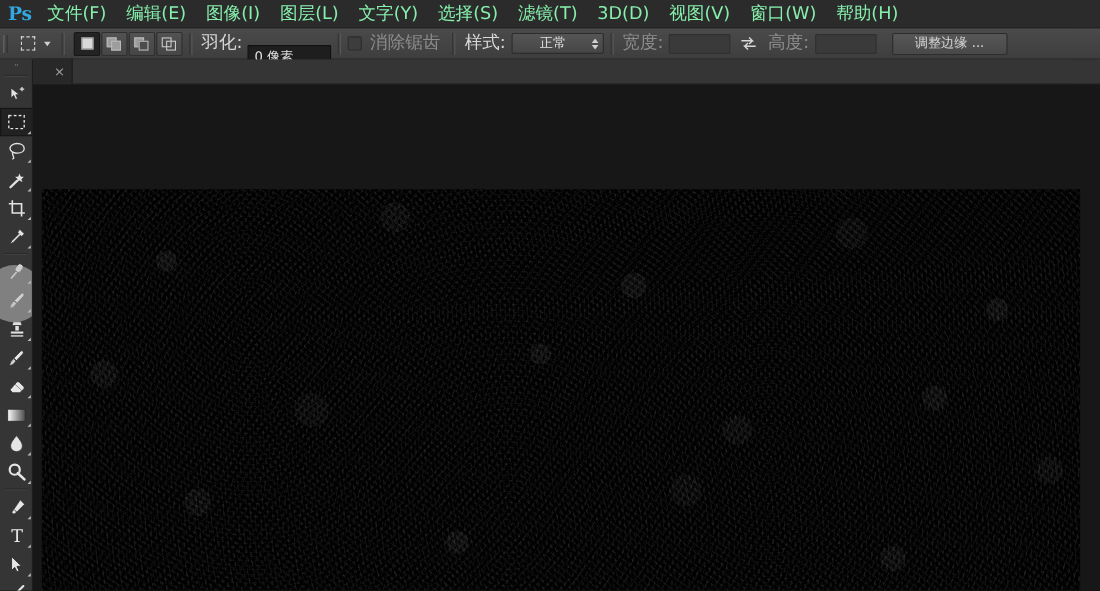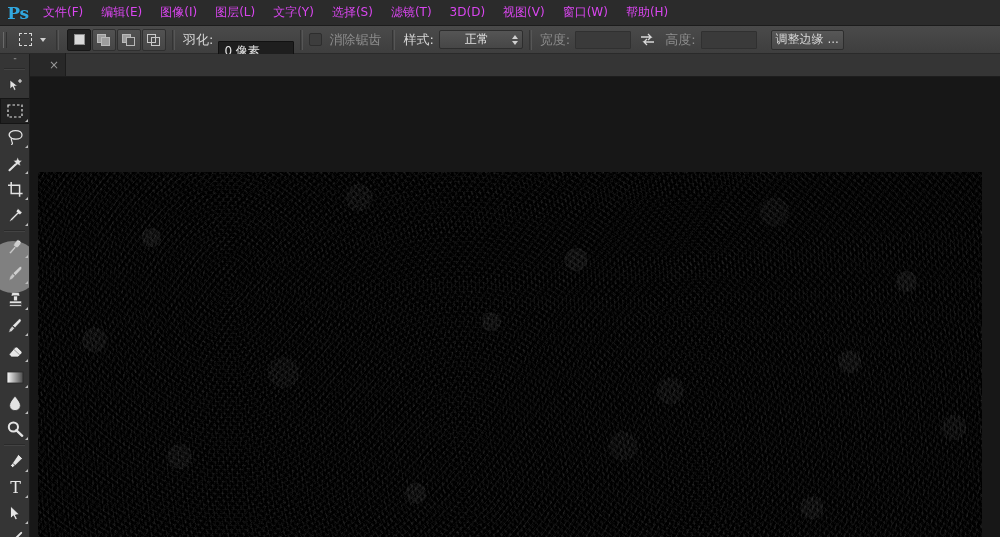--- a/index.html
+++ b/index.html
@@ -40,22 +40,22 @@
     justify-content: center;
     font-family: "DejaVu Serif", "Liberation Serif", serif;
     font-weight: bold;
     font-size: 17px;
     color: #31a8e0;
     letter-spacing: -0.5px;
     padding-left: 2px;
     box-sizing: border-box;
   }
   .menu-item {
-    color: #d946ef;
-    font-size: 12px;
+    color: #86efac;
+    font-size: 16px;
     padding: 4px 9px 5px 9px;
     white-space: nowrap;
     line-height: 14px;
     cursor: default;
   }
 
   
   .optionsbar {
     position: absolute;
     left: 0; top: 26px;
@@ -147,21 +147,21 @@
     width: 9px; height: 9px;
     border: 1px solid #c9c9c9;
     background: transparent;
     box-sizing: border-box;
   }
   .sq-c::before { left: 0; top: 0; }
   .sq-c::after { left: 4px; top: 3px; }
 
   .opt-label {
     color: #d8d8d8;
-    font-size: 13px;
+    font-size: 16px;
     margin: 0 5px 0 2px;
     white-space: nowrap;
   }
   .opt-label.dim { color: #8d8d8d; }
   .opt-input {
     background: #1e1e1e;
     border: 1px solid #111;
     border-radius: 1px;
     color: #e4e4e4;
     font-size: 12px;
@@ -211,21 +211,21 @@
     color: #d9d9d9; font-size: 13px;
     margin: 0 6px;
   }
   .refine-btn {
     height: 20px;
     background: linear-gradient(to bottom,#575757,#484848);
     border: 1px solid #2d2d2d;
     border-radius: 2px;
     color: #d8d8d8;
     font-size: 12px;
-    padding: 0 4px;
+    padding: 0 20px;
     display: flex; align-items: center;
     box-sizing: border-box;
     margin-left: 14px;
     white-space: nowrap;
   }
 
   
   .tabbar {
     position: absolute;
     left: 30px; top: 54px;

